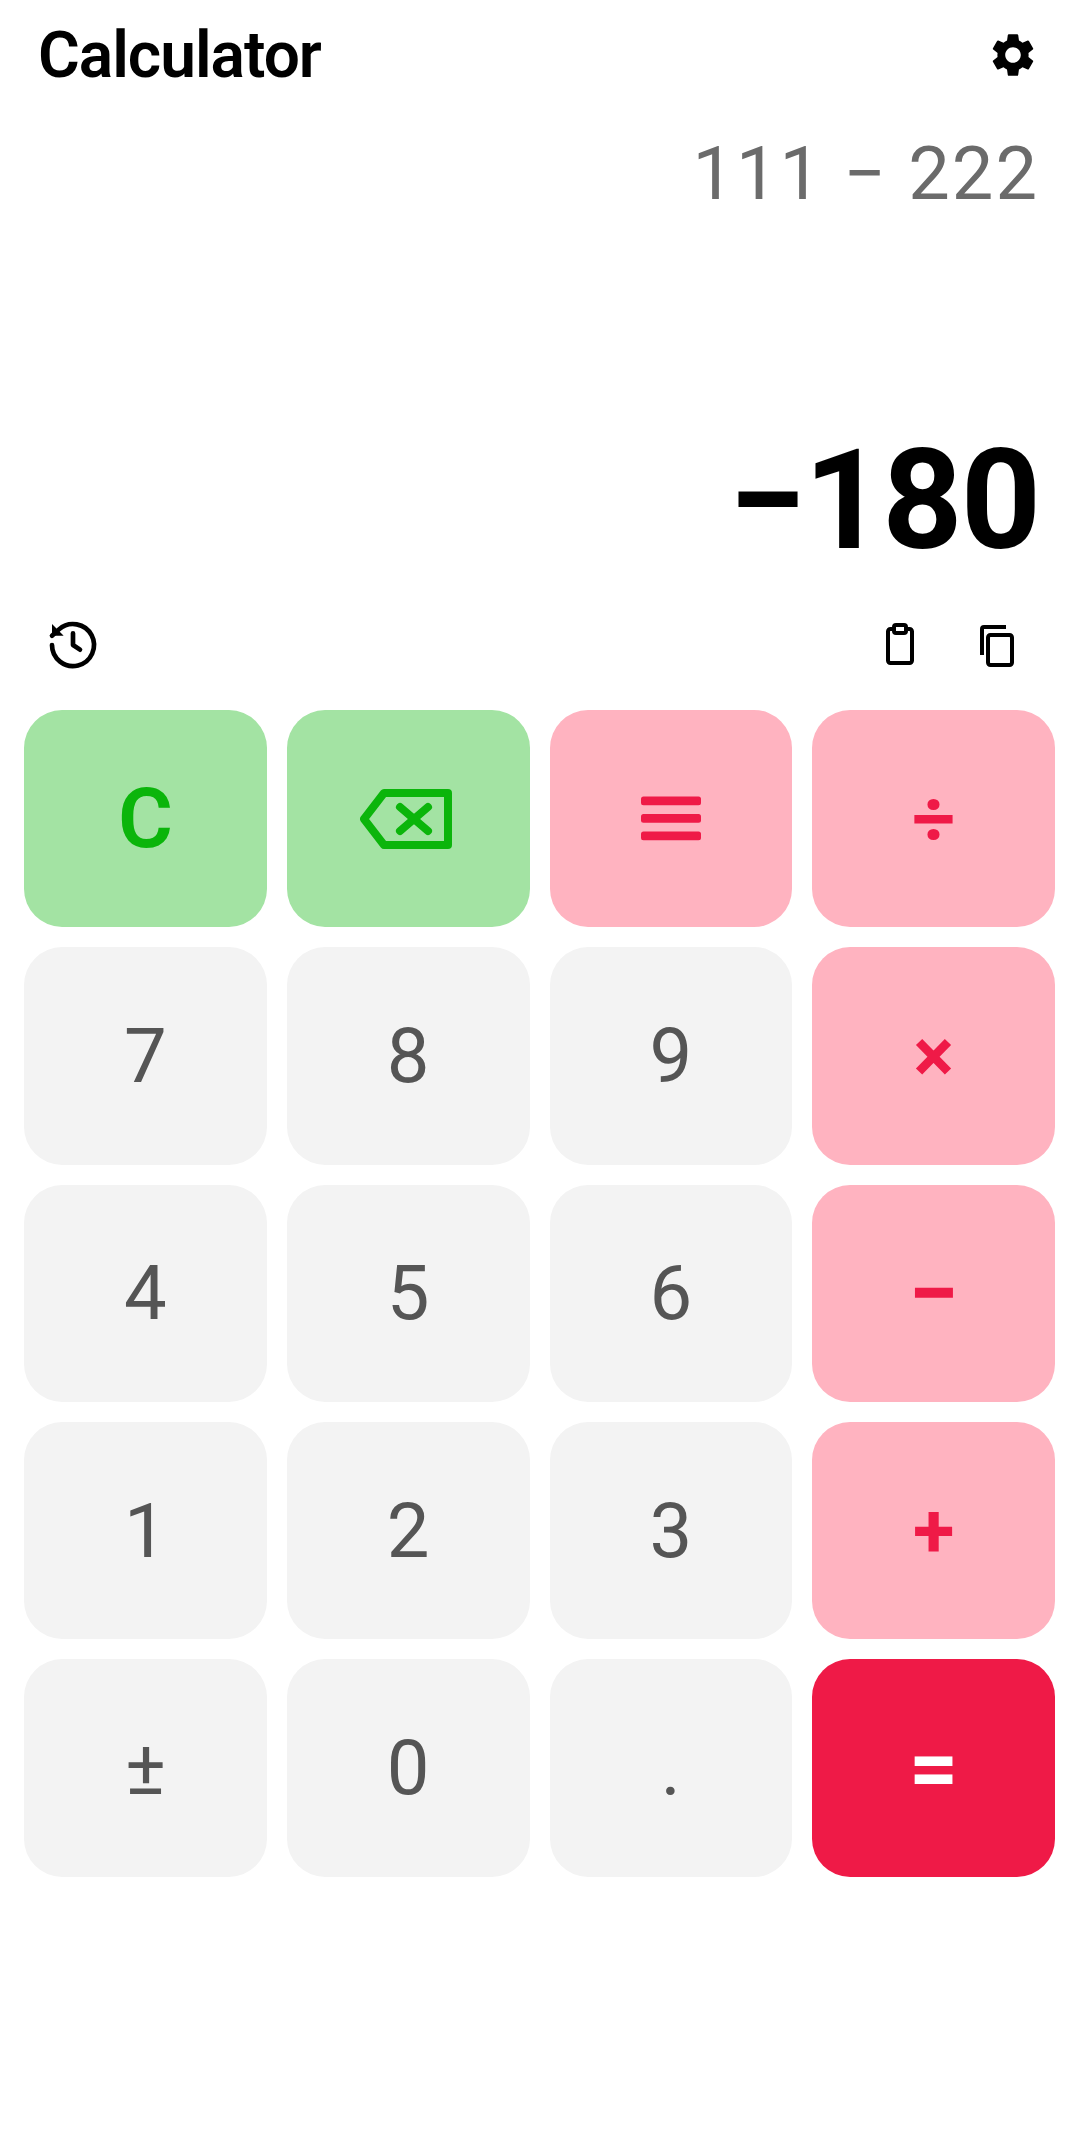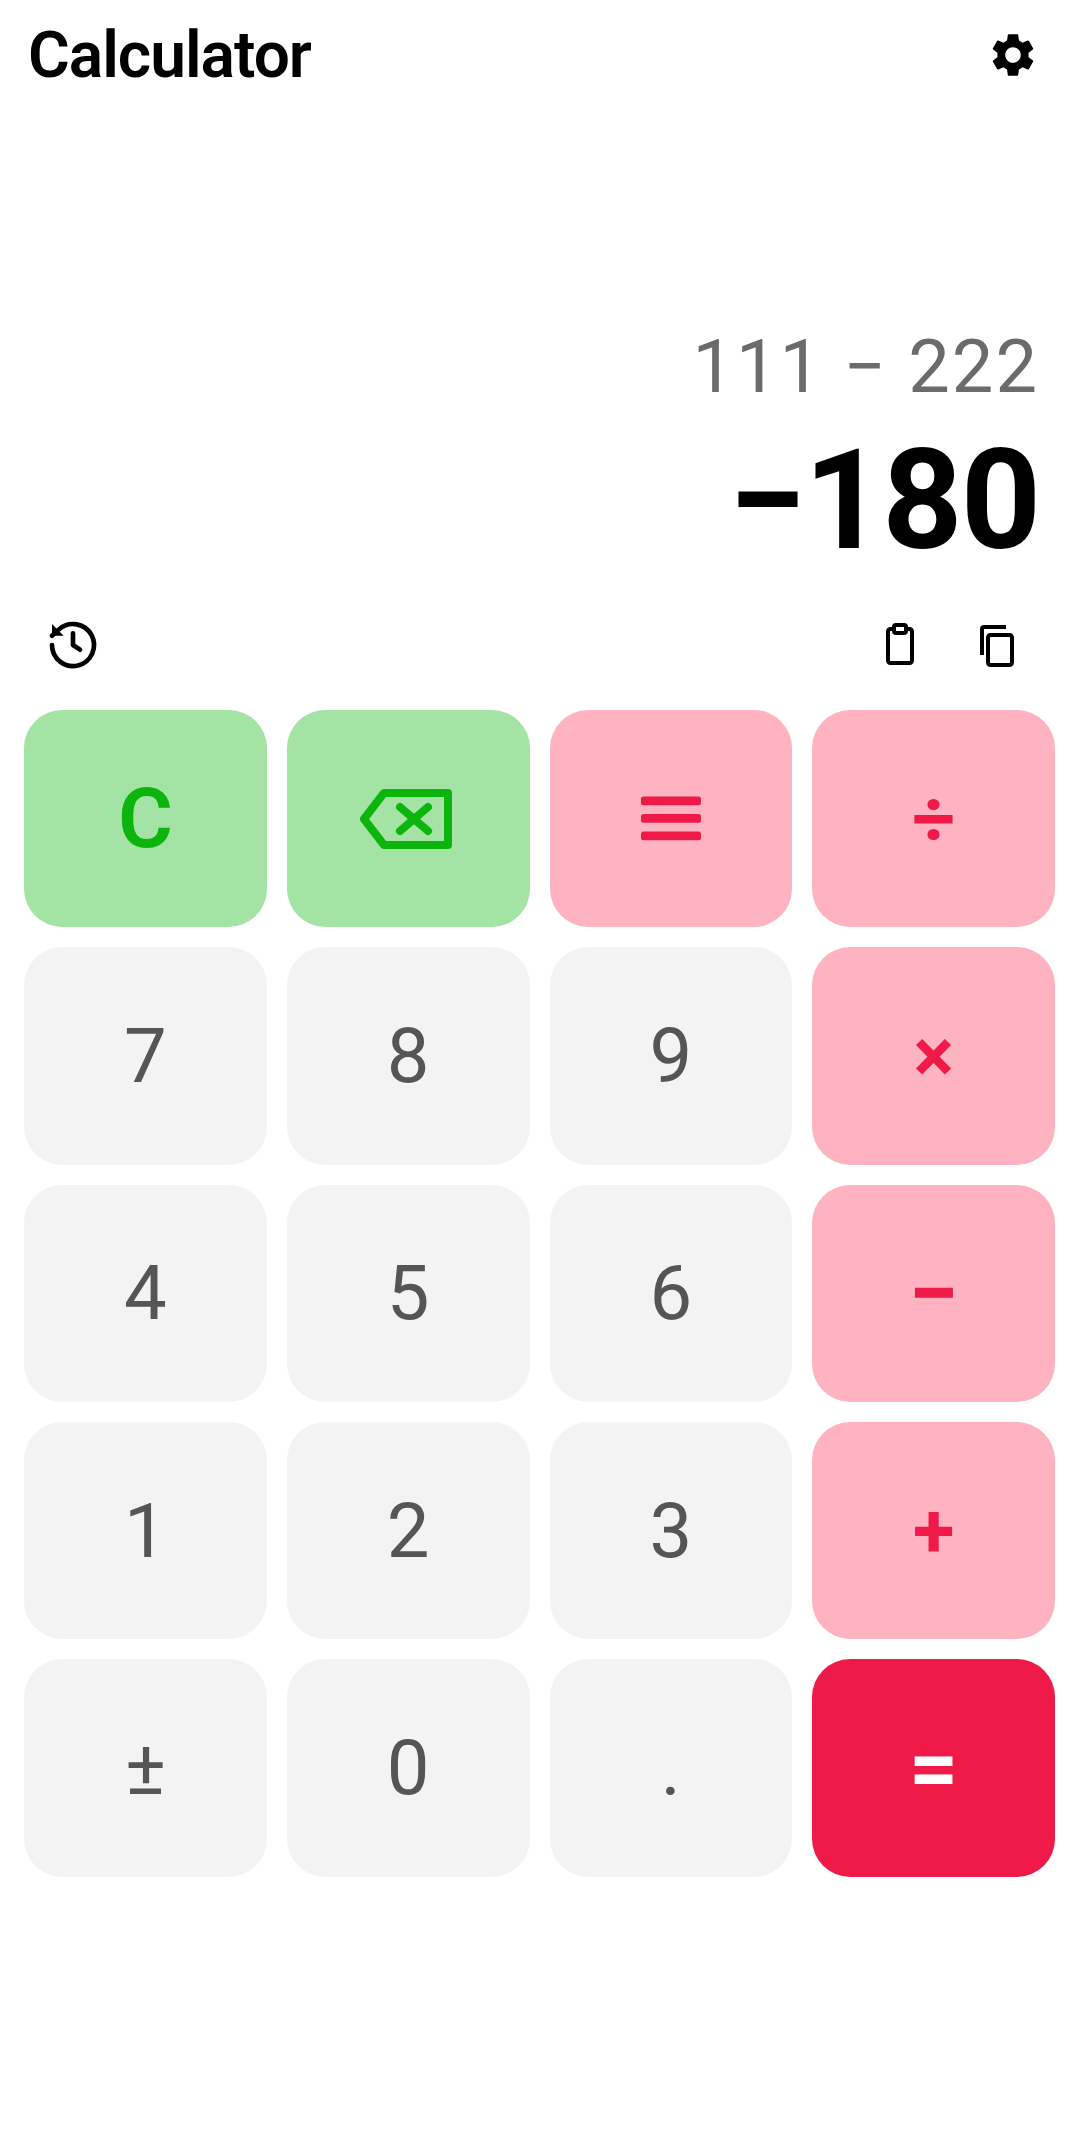--- a/index.html
+++ b/index.html
@@ -10,21 +10,21 @@
     font-family: -apple-system, BlinkMacSystemFont, 'Segoe UI', Roboto, Arial, sans-serif;
     overflow: hidden;
     position: relative;
     display: flex;
     flex-direction: column;
   }
   .header {
     display: flex;
     align-items: center;
     justify-content: space-between;
-    padding: 20px 38px 10px 28px;
+    padding: 20px 38px 10px 38px;
     height: 100px;
   }
   .app-title {
     font-size: 64px;
     font-weight: 600;
     color: #000;
     letter-spacing: -1px;
   }
   .settings-btn {
     width: 56px;
@@ -33,21 +33,21 @@
     align-items: center;
     justify-content: center;
     cursor: pointer;
   }
   .display-area {
     flex: 0 0 auto;
     padding: 30px 40px 20px 40px;
     text-align: right;
     display: flex;
     flex-direction: column;
-    justify-content: flex-end;
+    justify-content: space-between;
     height: 490px;
   }
   .expression {
     font-size: 74px;
     color: #6b6b6b;
     font-weight: 400;
     letter-spacing: 2px;
     margin-bottom: 20px;
   }
   .result {

